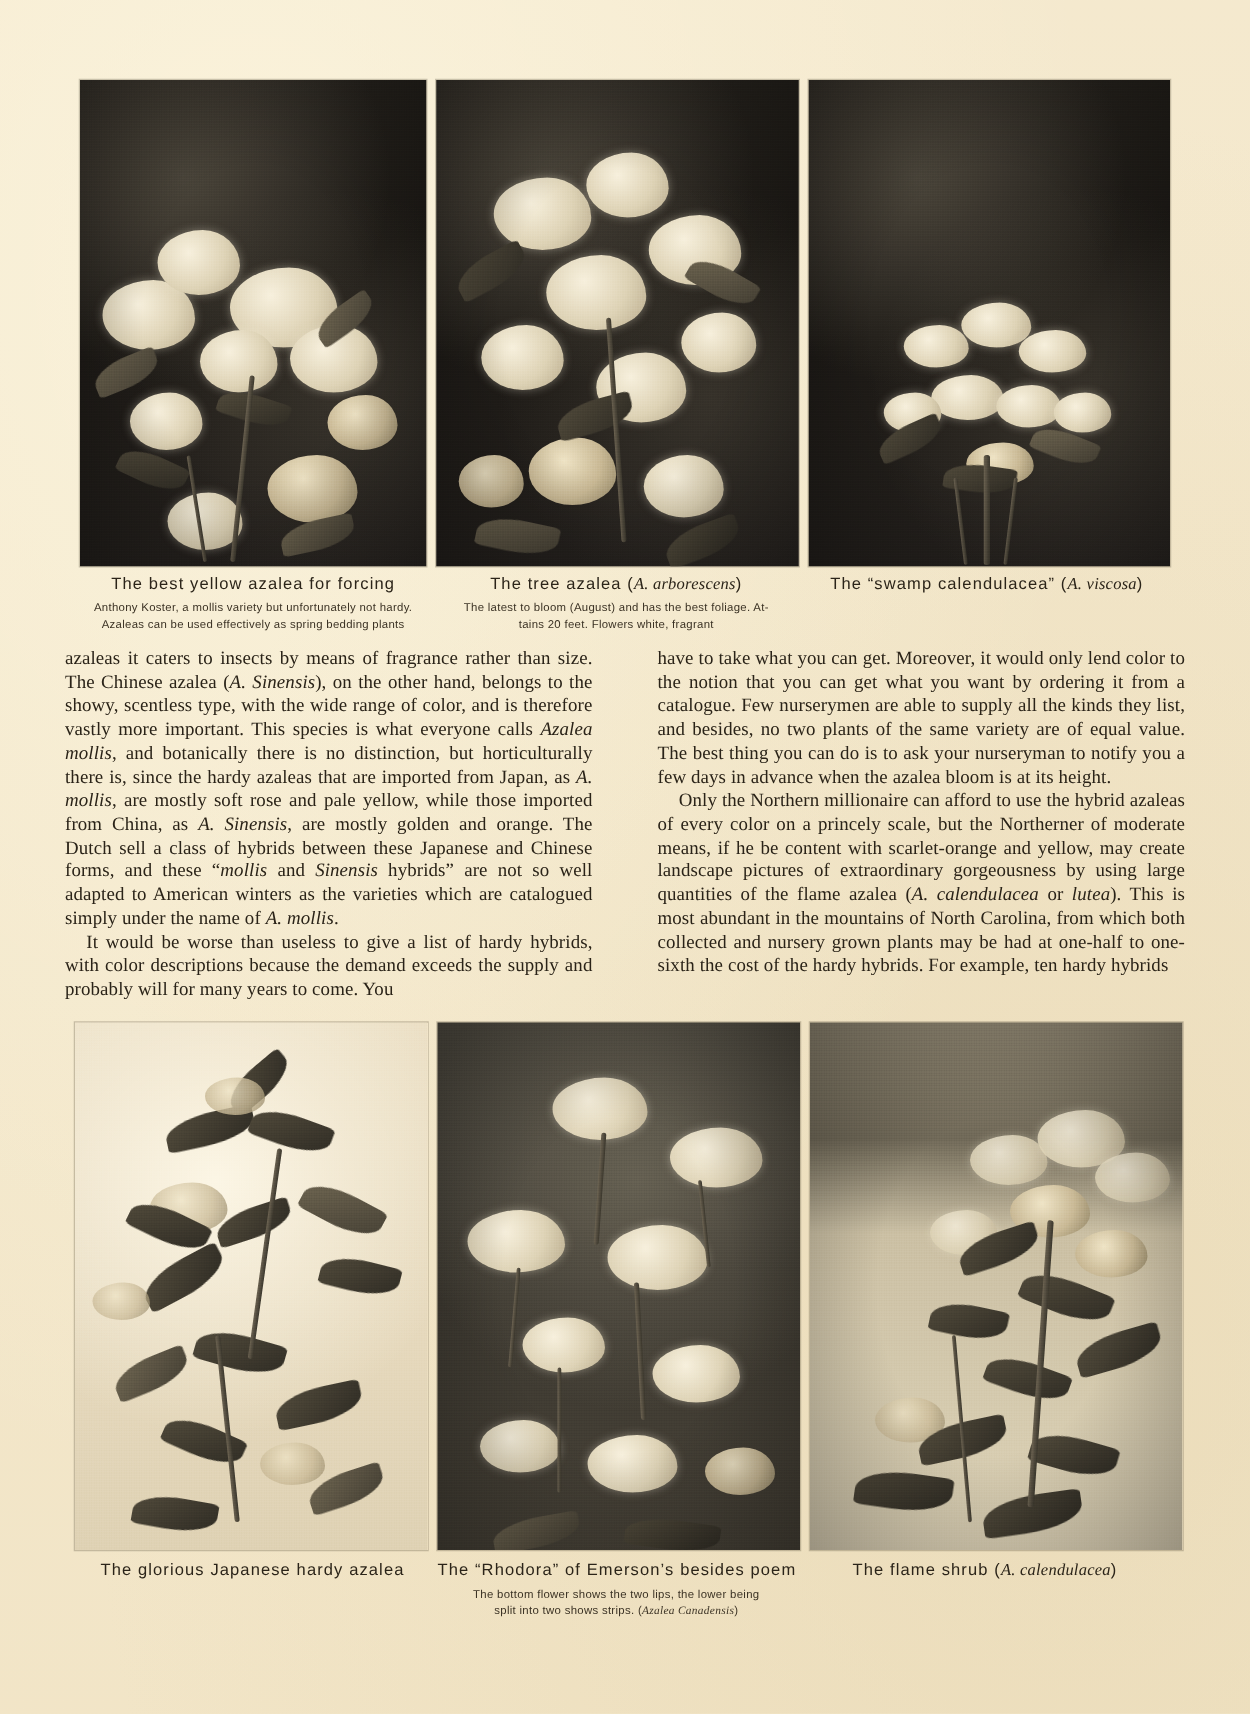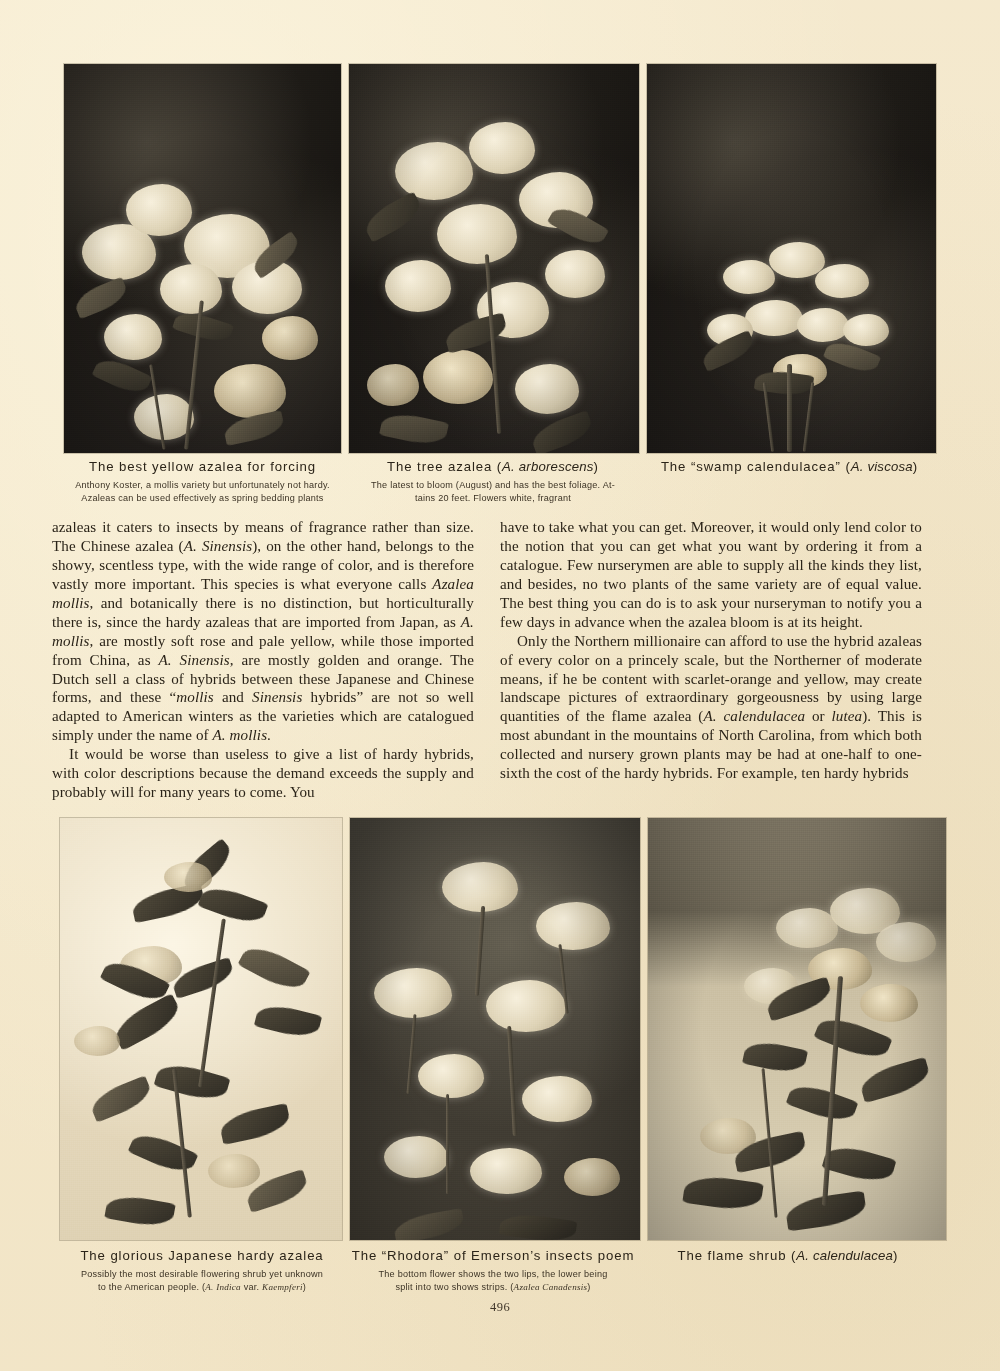--- a/index.html
+++ b/index.html
@@ -156,21 +156,21 @@
 
   .cap-title {
     font-family: "Liberation Sans", "DejaVu Sans", sans-serif;
     font-size: 13.2px;
     letter-spacing: 0.9px;
     color: #2b2419;
     margin-bottom: 5px;
     white-space: nowrap;
   }
   .cap-title em {
-    font-family: Liberation Sans, sans-serif;
+    font-family: Liberation Serif, serif;
     font-style: italic;
     letter-spacing: 0.2px;
   }
   .cap-sub {
     font-family: "Liberation Sans", "DejaVu Sans", sans-serif;
     font-size: 9.1px;
     line-height: 1.45;
     letter-spacing: 0.25px;
     color: #3b3224;
   }
@@ -180,21 +180,21 @@
   }
 
   
   #body-text {
     position: absolute;
     left: 52px;
     top: 518px;
     width: 896px;
     height: 280px;
     display: flex;
-    gap: 26px;
+    gap: 52px;
   }
   .col {
     width: 422px;
     font-size: 15.1px;
     line-height: 1.255;
     text-align: justify;
     color: #2a2318;
     letter-spacing: 0.1px;
   }
   .col p { margin: 0; }
@@ -395,38 +395,33 @@
       <div class="vignette"></div>
     </div>
   </div>
 
   <div class="caption-row" id="bottom-captions">
 
     <div class="caption c1">
       <div class="cap-title">
         <span>The glorious Japanese hardy azalea</span><em></em><span></span>
       </div>
-      <div class="cap-sub">
-        <div>Possibly the most desirable flowering shrub yet unknown</div>
-        <div><span>to the American people.  (</span><em>A. Indica</em><span> var. </span><em>Kaempferi</em><span>)</span></div>
-      </div>
     </div>
 
     <div class="caption c2">
       <div class="cap-title">
-        <span>The “Rhodora” of Emerson’s insects poem</span><em></em><span></span>
+        <span>The “Rhodora” of Emerson’s besides poem</span><em></em><span></span>
       </div>
       <div class="cap-sub">
         <div>The bottom flower shows the two lips, the lower being</div>
         <div><span>split into two shows strips.  (</span><em>Azalea Canadensis</em><span></span><em></em><span>)</span></div>
       </div>
     </div>
 
     <div class="caption c3">
       <div class="cap-title">
         <span>The flame shrub (</span><em>A. calendulacea</em><span>)</span>
       </div>
     </div>
   </div>
 
-  <div id="page-number">496</div>
 
 </div>
 
 </body></html>

